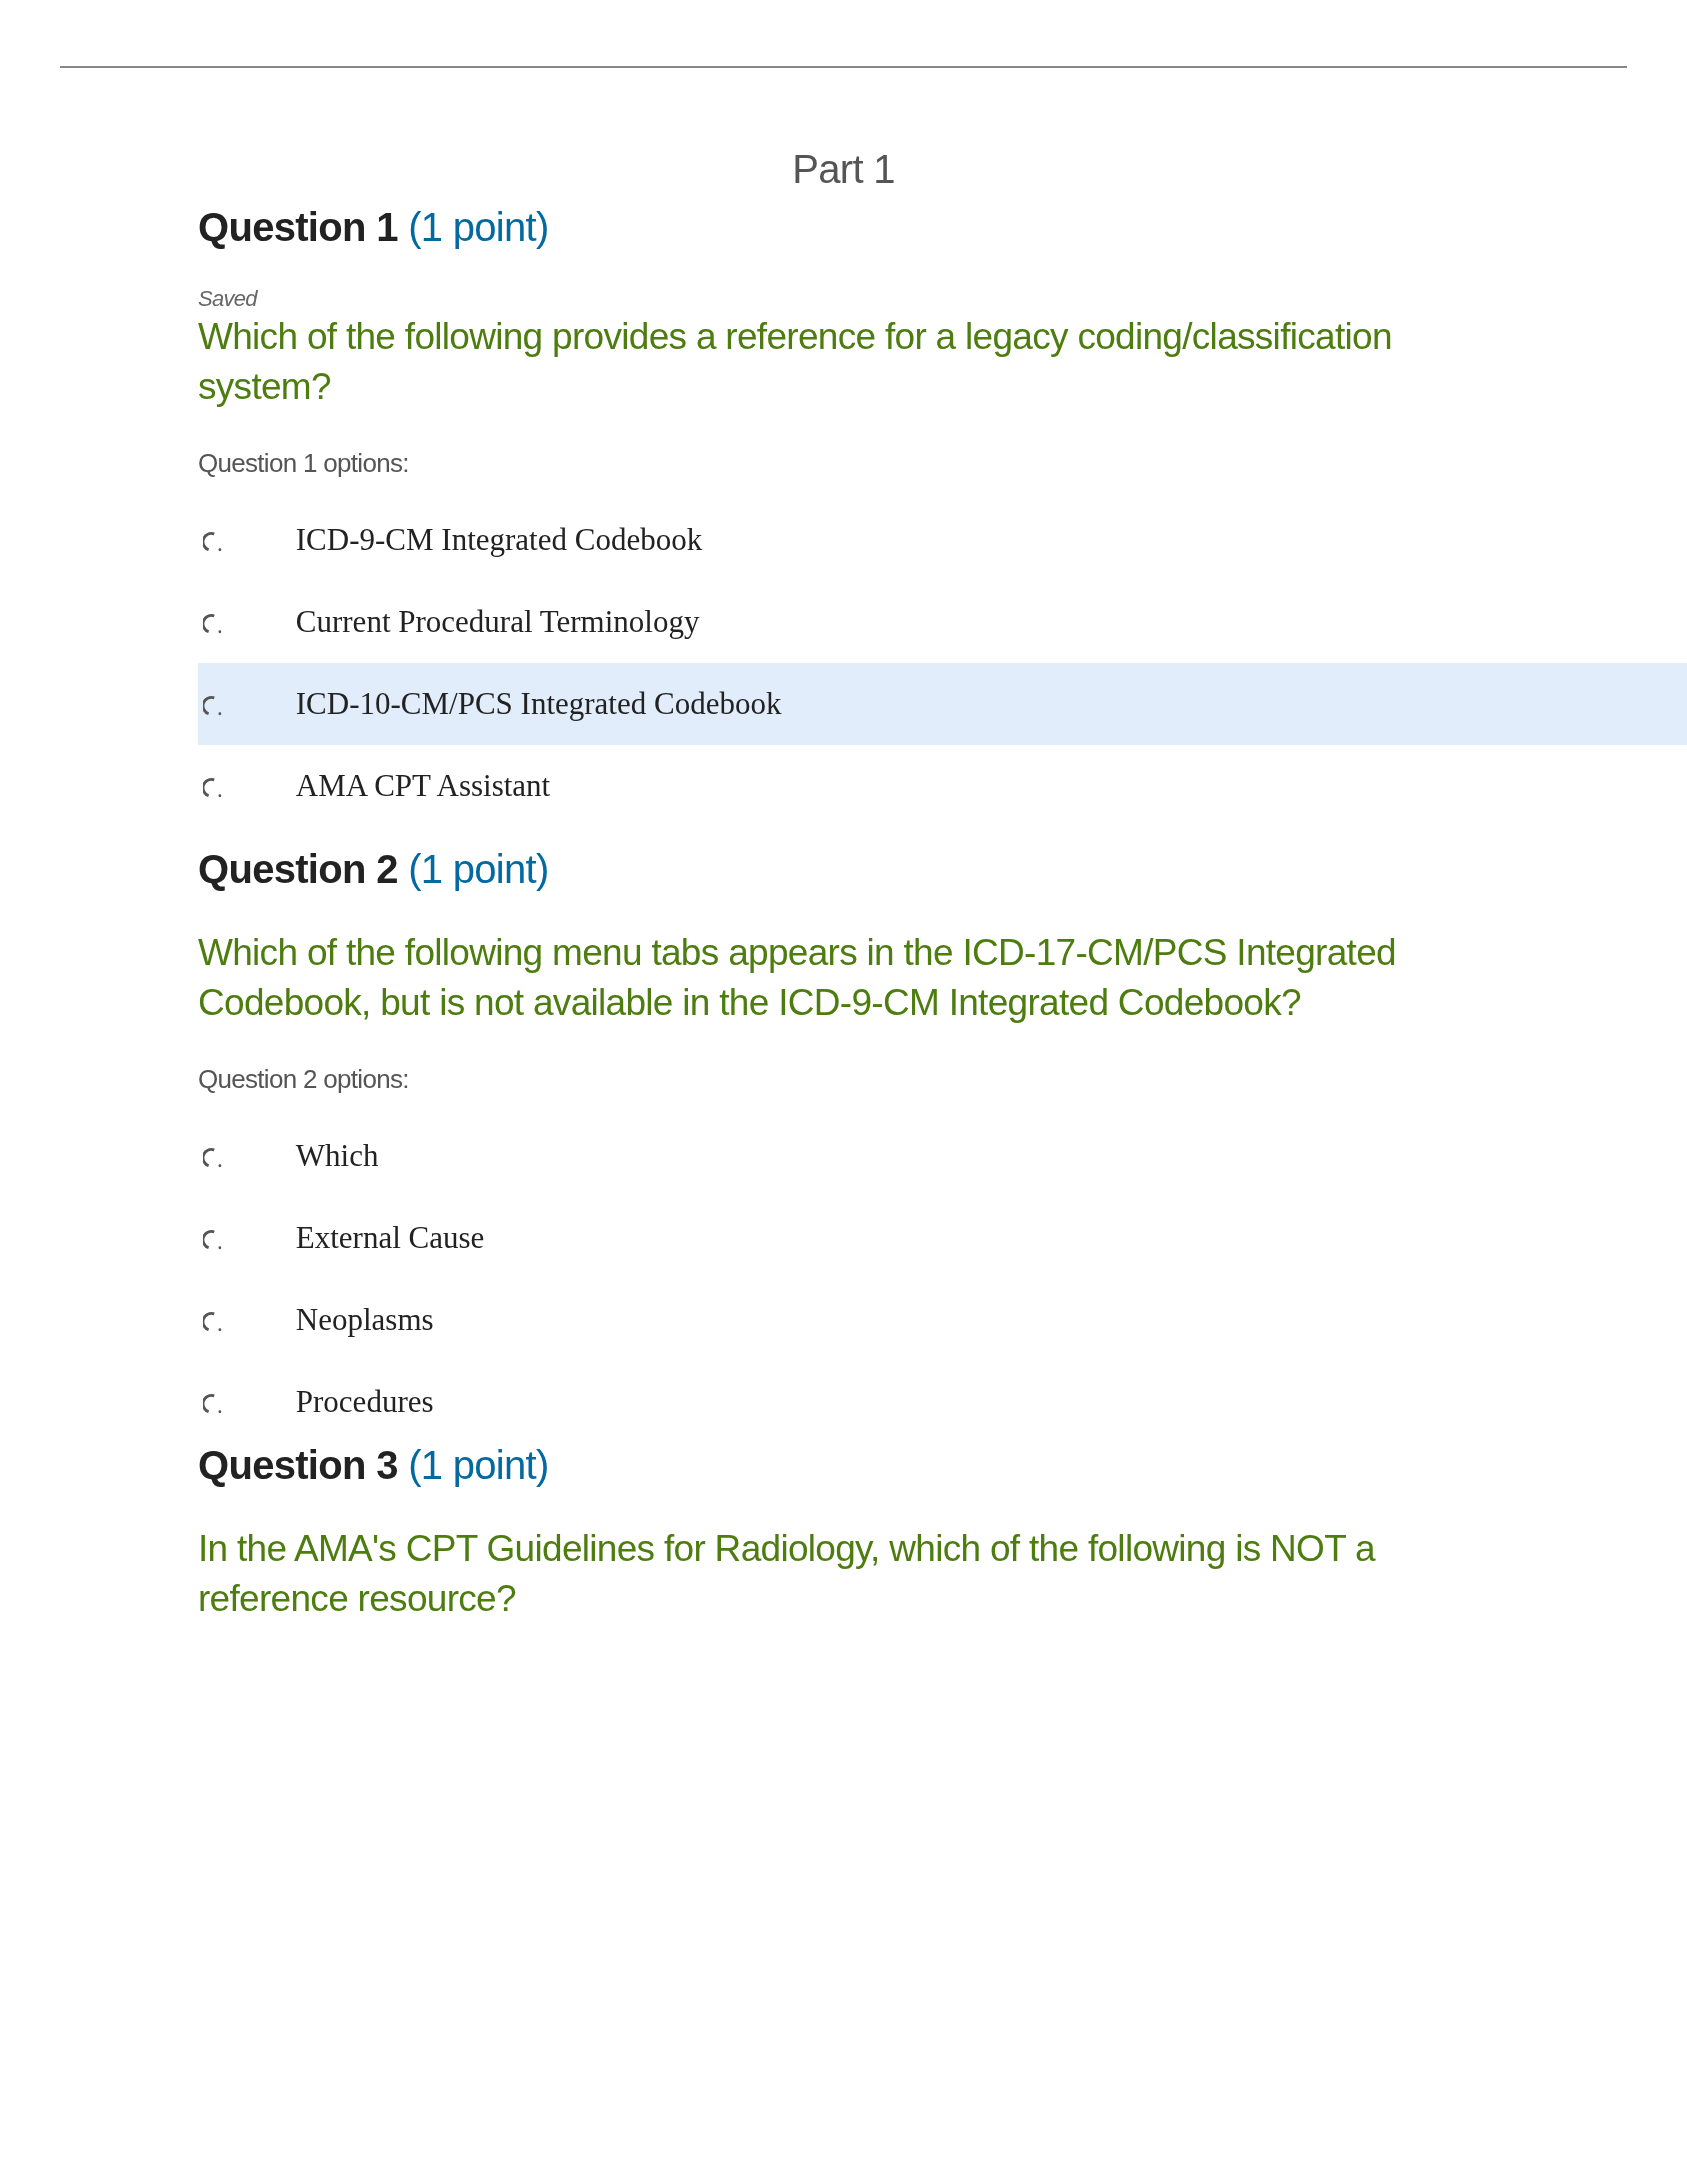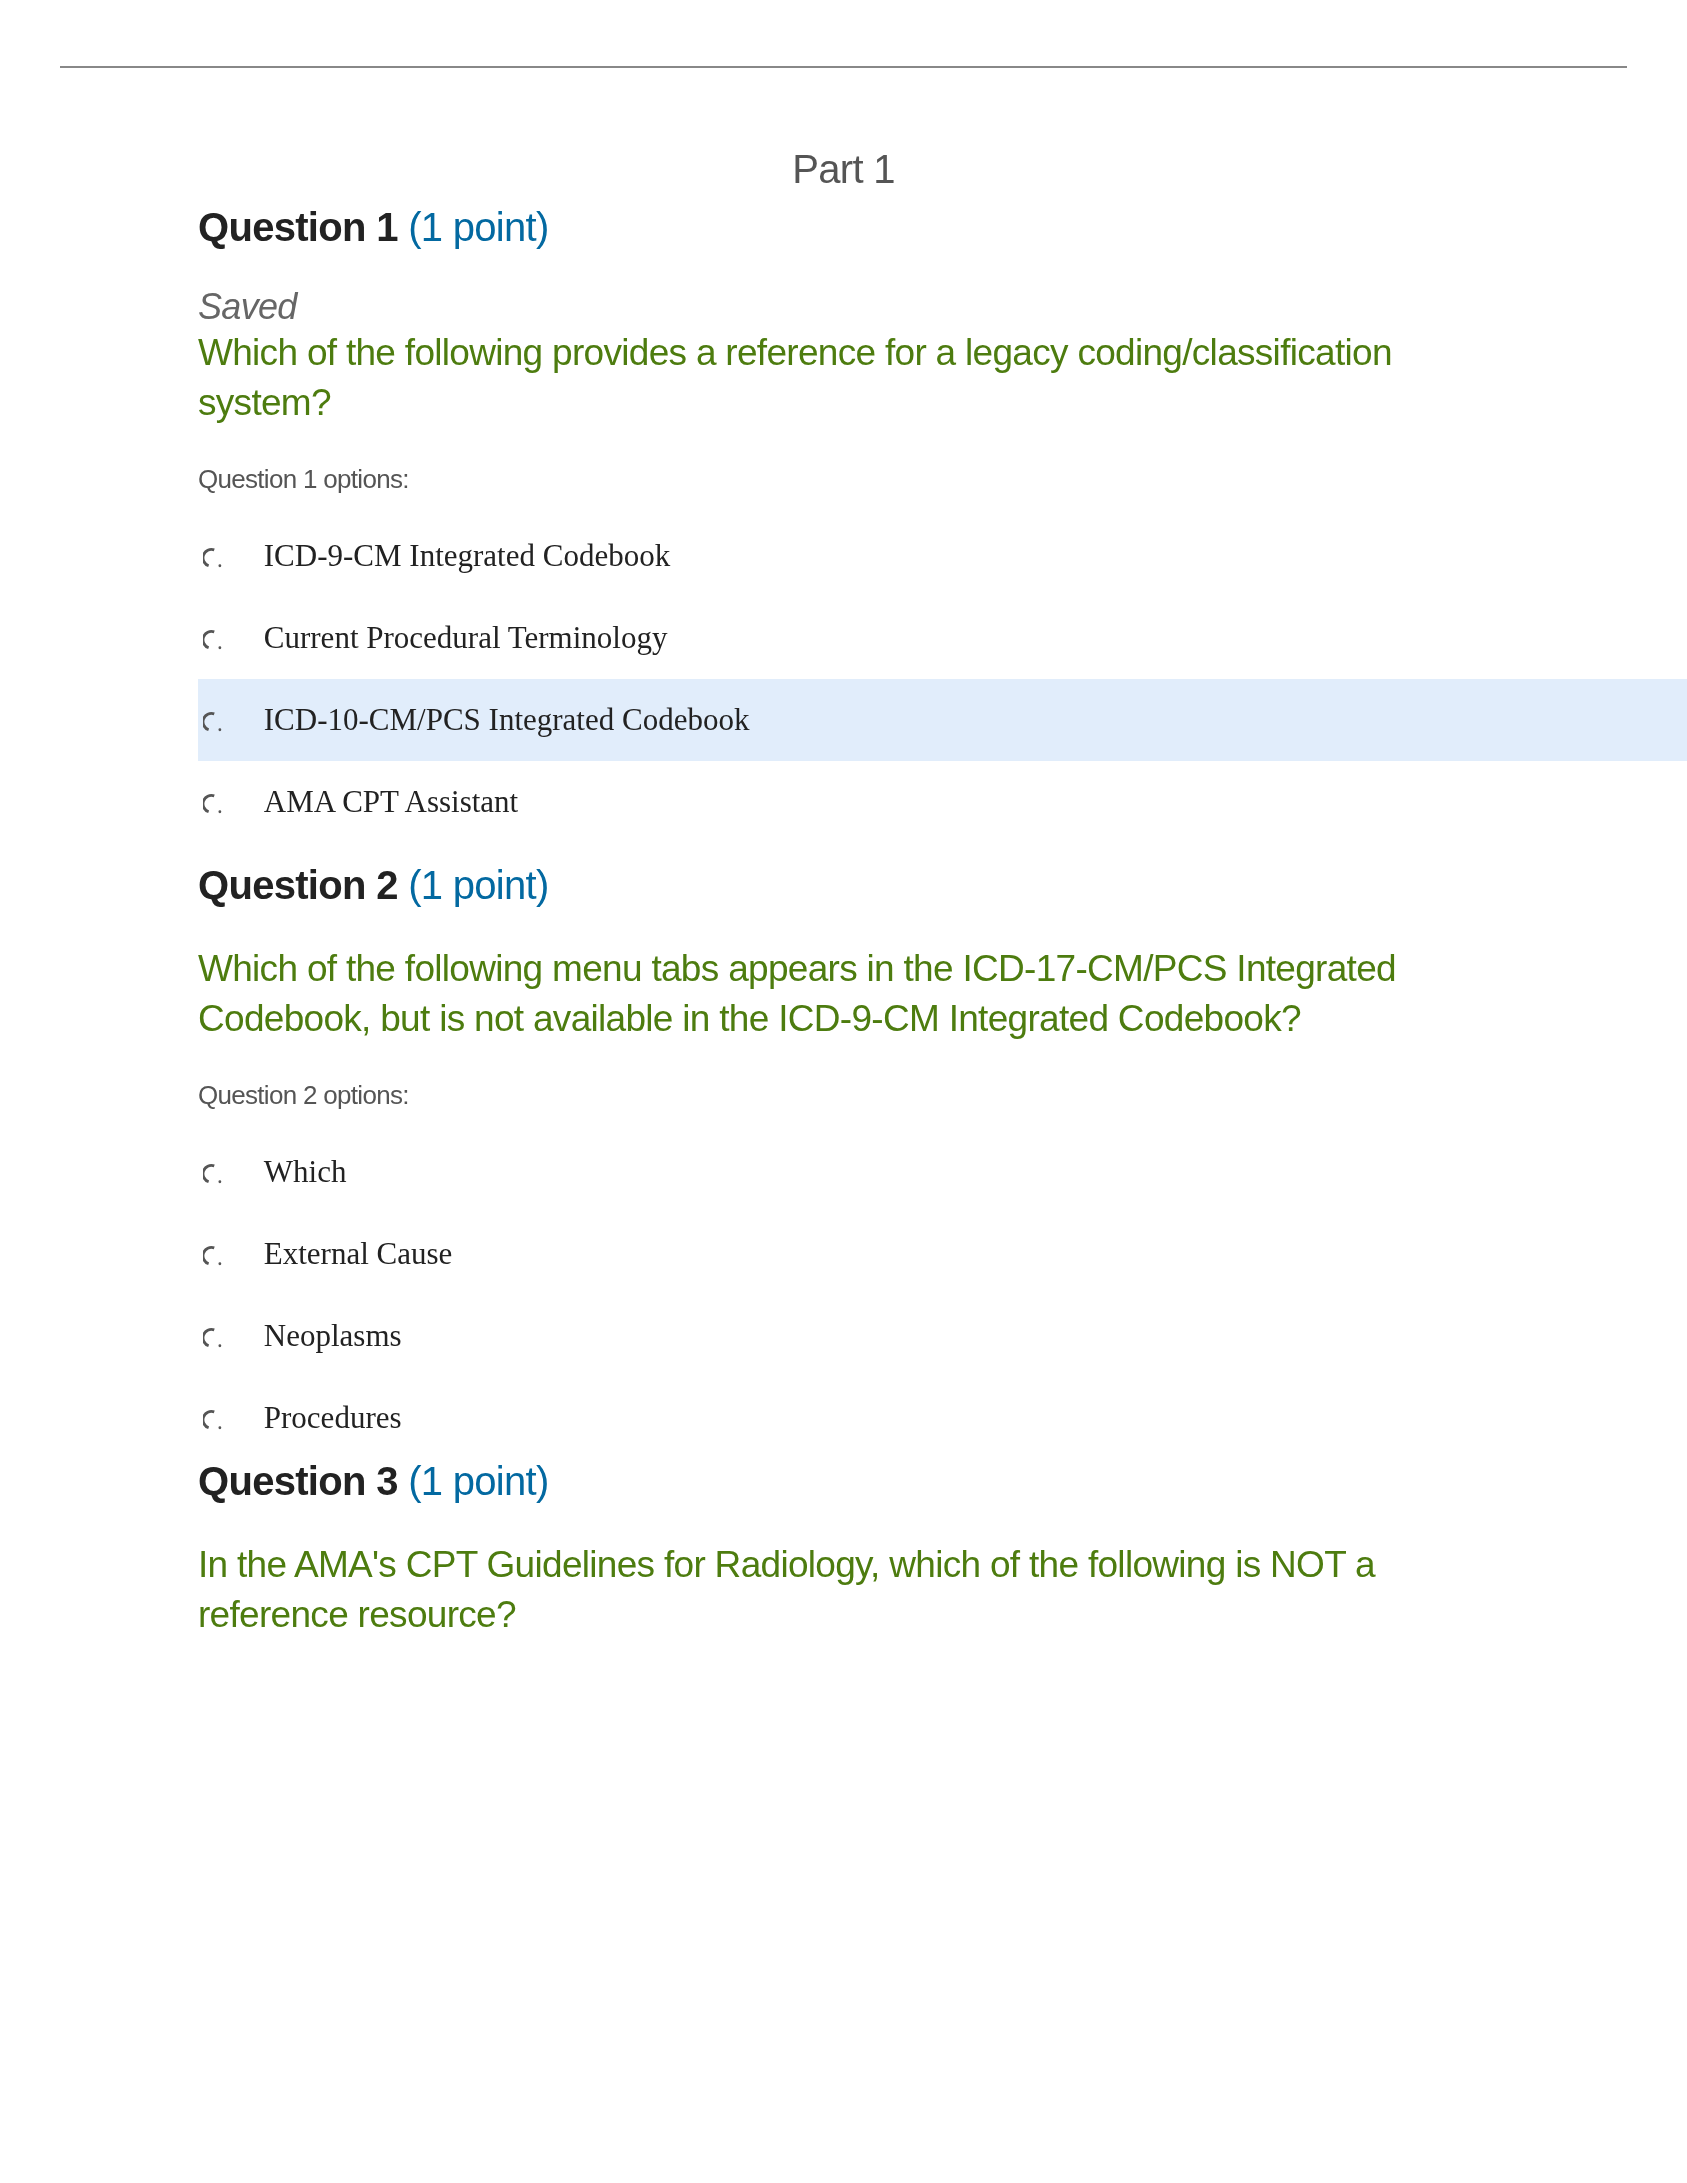--- a/index.html
+++ b/index.html
@@ -39,21 +39,21 @@
     }
     .question-heading .bold {
       font-weight: bold;
       color: #222;
     }
     .question-heading .points {
       font-weight: normal;
       color: #0369a1;
     }
     .saved {
-      font-size: 36px;
+      font-size: 22px;
       color: #666;
       font-style: italic;
       letter-spacing: -0.7px;
     }
     .question-text {
       font-size: 37px;
       color: #4d7c0f;
       line-height: 1.35;
       margin-bottom: 36px;
       letter-spacing: -0.7px;
@@ -83,20 +83,21 @@
       margin-top: 4px;
     }
     .radio svg {
       width: 100%;
       height: 100%;
     }
     .option-text {
       font-family: "Times New Roman", Times, serif;
       font-size: 31px;
       color: #222;
+      margin-left: 32px;
     }
   </style>
 </head>
 <body>
 
 <div class="page">
   <div class="top-rule"></div>
   <div class="content">
 
     <div class="part-heading">Part 1</div>

